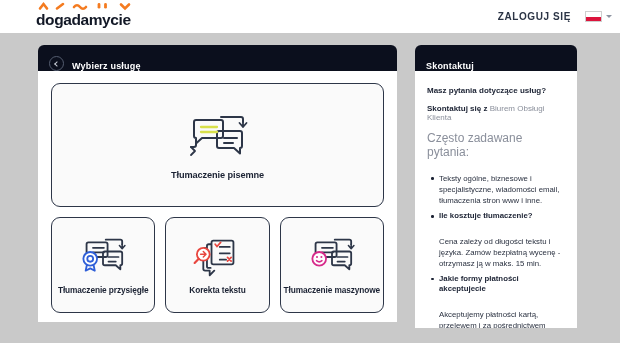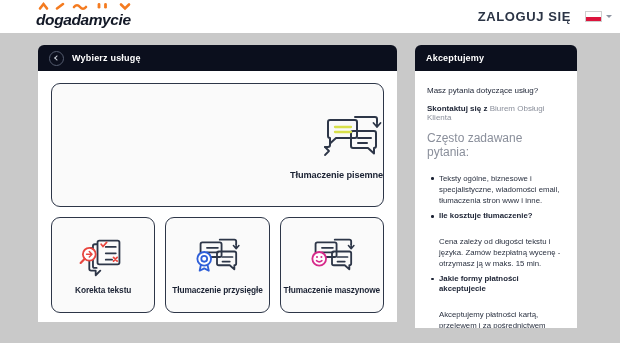--- a/index.html
+++ b/index.html
@@ -24,21 +24,20 @@
     background: #ffffff;
     display: flex;
     align-items: center;
   }
   .logo-wrap {
     position: absolute;
     left: 36px;
     top: 0px;
     width: 120px;
     height: 43px;
-    font-style: italic;
   }
   .logo-marks {
     position: absolute;
     left: 1px;
     top: 1px;
     width: 110px;
     height: 11px;
   }
   .logo-text {
     position: absolute;
@@ -52,21 +51,21 @@
   .topbar-right {
     position: absolute;
     right: 8px;
     top: 0;
     height: 33px;
     display: flex;
     align-items: center;
     gap: 14px;
   }
   .login-link {
-    font-size: 13px;
+    font-size: 10px;
     letter-spacing: 0.6px;
     font-weight: bold;
     color: #2b3445;
     text-decoration: none;
     cursor: pointer;
   }
   .lang-select {
     display: flex;
     align-items: center;
     gap: 4px;
@@ -98,21 +97,21 @@
     left: 415px;
     top: 45px;
     width: 162px;
   }
 
   .panel-head {
     background: #0b0f1d;
     border-radius: 6px 6px 0 0;
     height: 26px;
     display: flex;
-    align-items: center;
+    align-items: flex-end;
     padding-left: 11px;
     box-sizing: border-box;
   }
   .back-circle {
     width: 13px;
     height: 13px;
     border-radius: 50%;
     border: 1px solid #555d70;
     display: flex;
     align-items: center;
@@ -150,21 +149,21 @@
   }
 
   
   .hero-card {
     border: 1.3px solid #2d3648;
     border-radius: 9px;
     height: 122px;
     background: #fafafa;
     display: flex;
     flex-direction: column;
-    align-items: flex-end;
+    align-items: center;
     justify-content: center;
     cursor: pointer;
   }
   .card-row {
     display: flex;
     gap: 10px;
     margin-top: 10px;
   }
   .svc-card {
     flex: 1 1 0;
@@ -190,21 +189,21 @@
     font-size: 9.2px;
     font-weight: bold;
     color: #1b2233;
     margin-top: 9px;
     letter-spacing: -0.1px;
   }
 
   
   .info-q {
     font-size: 8px;
-    font-weight: normal;
+    font-weight: bold;
     color: #1b2233;
     margin: 5px 0 9px 2px;
   }
   .info-contact {
     font-size: 8px;
     color: #1b2233;
     font-weight: bold;
     margin: 0 0 9px 2px;
   }
   .info-contact .link {
@@ -304,20 +303,43 @@
           <path d="M37 27 h13"></path>
           <path d="M37 32 h9"></path>
         </g>
       </svg>
       <div class="hero-label">Tłumaczenie pisemne</div>
     </div>
 
     <div class="card-row">
 
       <div class="svc-card">
+        <svg width="50" height="42" viewBox="0 0 54 46">
+          <g fill="none" stroke="#2d3648" stroke-width="2" stroke-linecap="round" stroke-linejoin="round">
+            <path d="M30 4 h16 a2 2 0 0 1 2 2 v3"></path>
+            <path d="M48 9 l0 5 M48 14 l-3 -3.5 M48 14 l3 -3.5" stroke-width="1.7"></path>
+            <path d="M11 7 h19 a2 2 0 0 1 2 2 v12 a2 2 0 0 1 -2 2 h-14 l-5 4.5 v-4.5 a2 2 0 0 1 -2 -2 v-12 a2 2 0 0 1 2 -2 z"></path>
+            <path d="M29 17 h17 a2 2 0 0 1 2 2 v11 a2 2 0 0 1 -2 2 v4.5 l-5 -4.5 h-12 a2 2 0 0 1 -2 -2 v-11 a2 2 0 0 1 2 -2 z"></path>
+          </g>
+          <g stroke="#2d3648" stroke-width="1.9" stroke-linecap="round">
+            <path d="M16 13 h12"></path>
+              <path d="M16 18 h12"></path>
+            <path d="M33 23 h11"></path>
+              <path d="M33 28 h8"></path>
+          </g>
+          <g>
+            <circle cx="13" cy="25" r="7.5" fill="#ffffff" stroke="#2f5fd8" stroke-width="2"></circle>
+            <circle cx="13" cy="25" r="3.2" fill="none" stroke="#2f5fd8" stroke-width="2"></circle>
+            <path d="M9.5 31 l-1.5 7 l5 -2.5 l5 2.5 l-1.5 -7" fill="none" stroke="#2f5fd8" stroke-width="2" stroke-linejoin="round"></path>
+          </g>
+        </svg>
+        <div class="svc-label">Tłumaczenie przysięgłe</div>
+      </div>
+
+      <div class="svc-card">
         <svg width="48" height="42" viewBox="0 0 52 46">
           <g fill="none" stroke="#2d3648" stroke-width="2" stroke-linejoin="round" stroke-linecap="round">
             <path d="M22 5 h20 a2 2 0 0 1 2 2 v22 a2 2 0 0 1 -2 2 h-20 a2 2 0 0 1 -2 -2 v-22 a2 2 0 0 1 2 -2 z"></path>
             <path d="M17 9 h2 M17 9 a2 2 0 0 0 -2 2 v22 a2 2 0 0 0 2 2 h2"></path>
             <path d="M13 13 a2 2 0 0 0 -2 2 v21 a2 2 0 0 0 2 2 h5 v5 l5 -5"></path>
           </g>
           <g stroke="#2d3648" stroke-width="1.9" stroke-linecap="round">
             <path d="M29 12 h11"></path>
               <path d="M29 19 h11"></path>
               <path d="M29 26 h7"></path>
@@ -345,59 +367,36 @@
             <path d="M11 7 h19 a2 2 0 0 1 2 2 v12 a2 2 0 0 1 -2 2 h-14 l-5 4.5 v-4.5 a2 2 0 0 1 -2 -2 v-12 a2 2 0 0 1 2 -2 z"></path>
             <path d="M29 17 h17 a2 2 0 0 1 2 2 v11 a2 2 0 0 1 -2 2 v4.5 l-5 -4.5 h-12 a2 2 0 0 1 -2 -2 v-11 a2 2 0 0 1 2 -2 z"></path>
           </g>
           <g stroke="#2d3648" stroke-width="1.9" stroke-linecap="round">
             <path d="M16 13 h12"></path>
               <path d="M16 18 h12"></path>
             <path d="M33 23 h11"></path>
               <path d="M33 28 h8"></path>
           </g>
           <g>
-            <circle cx="13" cy="25" r="7.5" fill="#ffffff" stroke="#2f5fd8" stroke-width="2"></circle>
-            <circle cx="13" cy="25" r="3.2" fill="none" stroke="#2f5fd8" stroke-width="2"></circle>
-            <path d="M9.5 31 l-1.5 7 l5 -2.5 l5 2.5 l-1.5 -7" fill="none" stroke="#2f5fd8" stroke-width="2" stroke-linejoin="round"></path>
-          </g>
-        </svg>
-        <div class="svc-label">Tłumaczenie przysięgłe</div>
-      </div>
-
-      <div class="svc-card">
-        <svg width="50" height="42" viewBox="0 0 54 46">
-          <g fill="none" stroke="#2d3648" stroke-width="2" stroke-linecap="round" stroke-linejoin="round">
-            <path d="M30 4 h16 a2 2 0 0 1 2 2 v3"></path>
-            <path d="M48 9 l0 5 M48 14 l-3 -3.5 M48 14 l3 -3.5" stroke-width="1.7"></path>
-            <path d="M11 7 h19 a2 2 0 0 1 2 2 v12 a2 2 0 0 1 -2 2 h-14 l-5 4.5 v-4.5 a2 2 0 0 1 -2 -2 v-12 a2 2 0 0 1 2 -2 z"></path>
-            <path d="M29 17 h17 a2 2 0 0 1 2 2 v11 a2 2 0 0 1 -2 2 v4.5 l-5 -4.5 h-12 a2 2 0 0 1 -2 -2 v-11 a2 2 0 0 1 2 -2 z"></path>
-          </g>
-          <g stroke="#2d3648" stroke-width="1.9" stroke-linecap="round">
-            <path d="M16 13 h12"></path>
-              <path d="M16 18 h12"></path>
-            <path d="M33 23 h11"></path>
-              <path d="M33 28 h8"></path>
-          </g>
-          <g>
             <circle cx="13" cy="25" r="7.5" fill="#ffffff" stroke="#d62a8a" stroke-width="2"></circle>
             <circle cx="10.6" cy="23" r="1.1" fill="#d62a8a"></circle>
             <circle cx="15.4" cy="23" r="1.1" fill="#d62a8a"></circle>
             <path d="M10 27 q3 2.6 6 0" fill="none" stroke="#d62a8a" stroke-width="1.7" stroke-linecap="round"></path>
           </g>
         </svg>
         <div class="svc-label">Tłumaczenie maszynowe</div>
       </div>
 
     </div>
   </div>
 </div>
 
 <div class="right-col">
   <div class="panel-head">
-    <span class="panel-head-title">Akceptujemy</span>
+    <span class="panel-head-title">Skontaktuj</span>
   </div>
 
   <div class="panel-body-right">
     <div class="info-q">Masz pytania dotyczące usług?</div>
 
     <div class="info-contact">
       <span>Skontaktuj się z </span><span class="link">Biurem Obsługi Klienta</span>
     </div>
 
     <div class="faq-head">Często zadawane pytania:</div>

